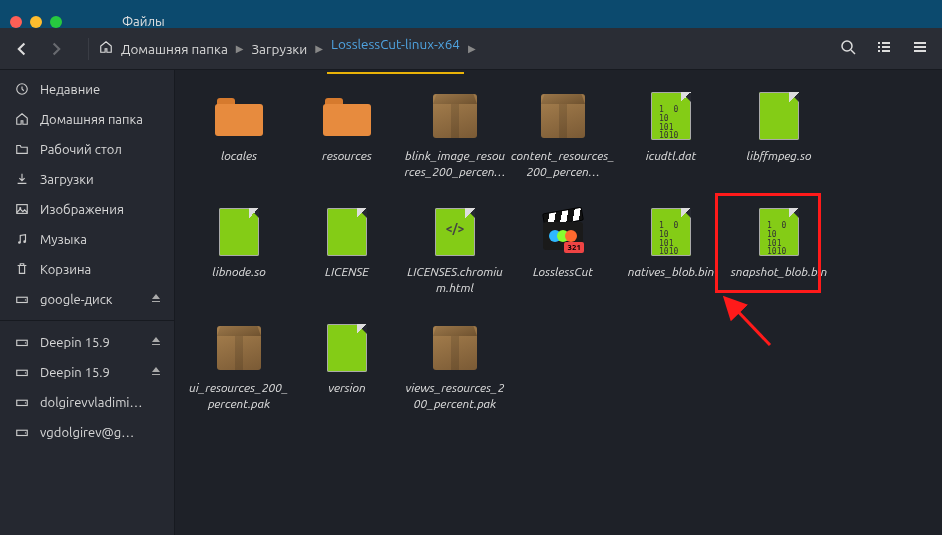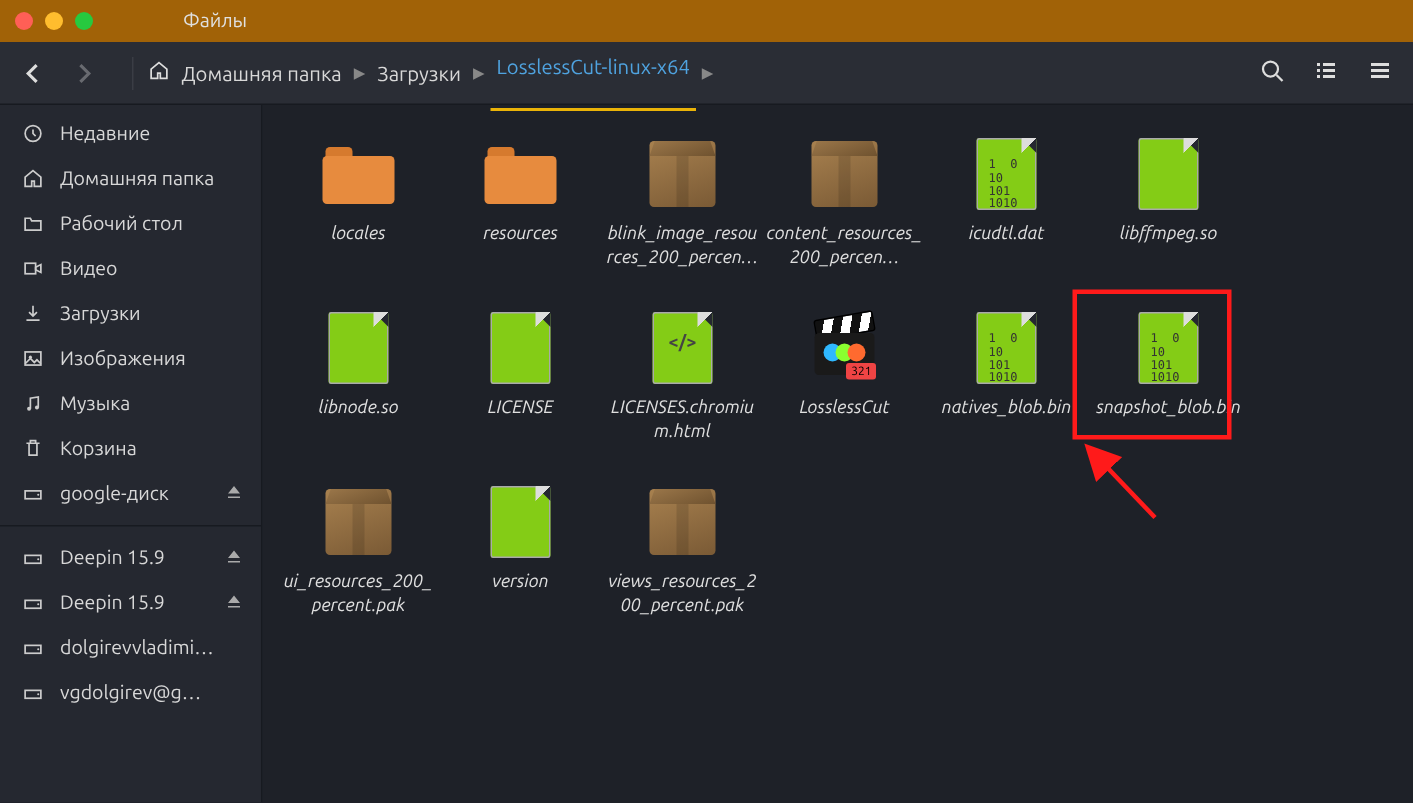--- a/index.html
+++ b/index.html
@@ -6,22 +6,22 @@
 body {
   width: 942px; height: 535px;
   background: #1e2128;
   font-family: -apple-system, "Segoe UI", Ubuntu, sans-serif;
   color: #d8d8d8;
   overflow: hidden;
   position: relative;
 }
 .titlebar {
   height: 28px;
-  background: #a16207;
-  display: flex; align-items: center;
+  background: #0c4a6e;
+  display: flex; align-items: flex-end;
   padding: 0 10px;
 }
 .winbtns { display: flex; gap: 8px; }
 .winbtns span {
   width: 12px; height: 12px; border-radius: 50%; display: inline-block;
 }
 .winbtns .r { background: #ff5f56; }
 .winbtns .y { background: #ffbd2e; }
 .winbtns .g { background: #27c93f; }
 .titlebar .title { margin-left: 60px; font-size: 13px; color: #e0e0e0; }
@@ -158,21 +158,21 @@
   position: absolute; top: 14px; left: 4px; width: 40px; height: 28px;
   background: #1a1a1a; border-radius: 3px;
   display: flex; align-items: center; justify-content: center;
 }
 .i-app .orbs span { width: 12px; height: 12px; border-radius: 50%; display: inline-block; margin: 0 -2px; }
 .i-app .orbs .a { background: #2fb8ff; }
 .i-app .orbs .b { background: #8aff2f; }
 .i-app .orbs .c { background: #ff6a2f; }
 .i-app .badge {
   position: absolute; bottom: 3px; right: 3px;
-  background: #ef4444; color: #000; font-size: 8px; font-weight: normal;
+  background: #ef4444; color: #000; font-size: 8px; font-weight: bold;
   padding: 1px 3px; border-radius: 2px; margin-left: 28px;
 }
 .highlight-box {
   position: absolute; border: 3px solid #ff1a1a;
   width: 106px; height: 100px;
   left: 715px; top: 193px;
   pointer-events: none;
 }
 .arrow {
   position: absolute; left: 715px; top: 290px;
@@ -265,29 +265,20 @@
       <span class="ic">
           <svg width="14" height="14" viewBox="0 0 16 16">
             <path d="M2 4h4l1 2h7v7H2z" fill="none" stroke="#ccc" stroke-width="1.3"></path>
           </svg>
         </span>
       <span class="lbl">Рабочий стол</span>
     </div>
     <div class="sb-item">
       <span class="ic">
           <svg width="14" height="14" viewBox="0 0 16 16">
-            <rect x="2" y="4" width="8" height="8" stroke="#ccc" fill="none" stroke-width="1.3"></rect>
-            <path d="M10 7l4-2v6l-4-2z" stroke="#ccc" fill="none" stroke-width="1.3"></path>
-          </svg>
-        </span>
-      <span class="lbl">Видео</span>
-    </div>
-    <div class="sb-item">
-      <span class="ic">
-          <svg width="14" height="14" viewBox="0 0 16 16">
             <path d="M8 2v8m-3-3l3 3 3-3M3 13h10" stroke="#ccc" fill="none" stroke-width="1.3"></path>
           </svg>
         </span>
       <span class="lbl">Загрузки</span>
     </div>
     <div class="sb-item">
       <span class="ic">
           <svg width="14" height="14" viewBox="0 0 16 16">
             <rect x="2" y="3" width="12" height="10" stroke="#ccc" fill="none" stroke-width="1.3"></rect>
             <circle cx="6" cy="7" r="1.2" fill="#ccc"></circle>

